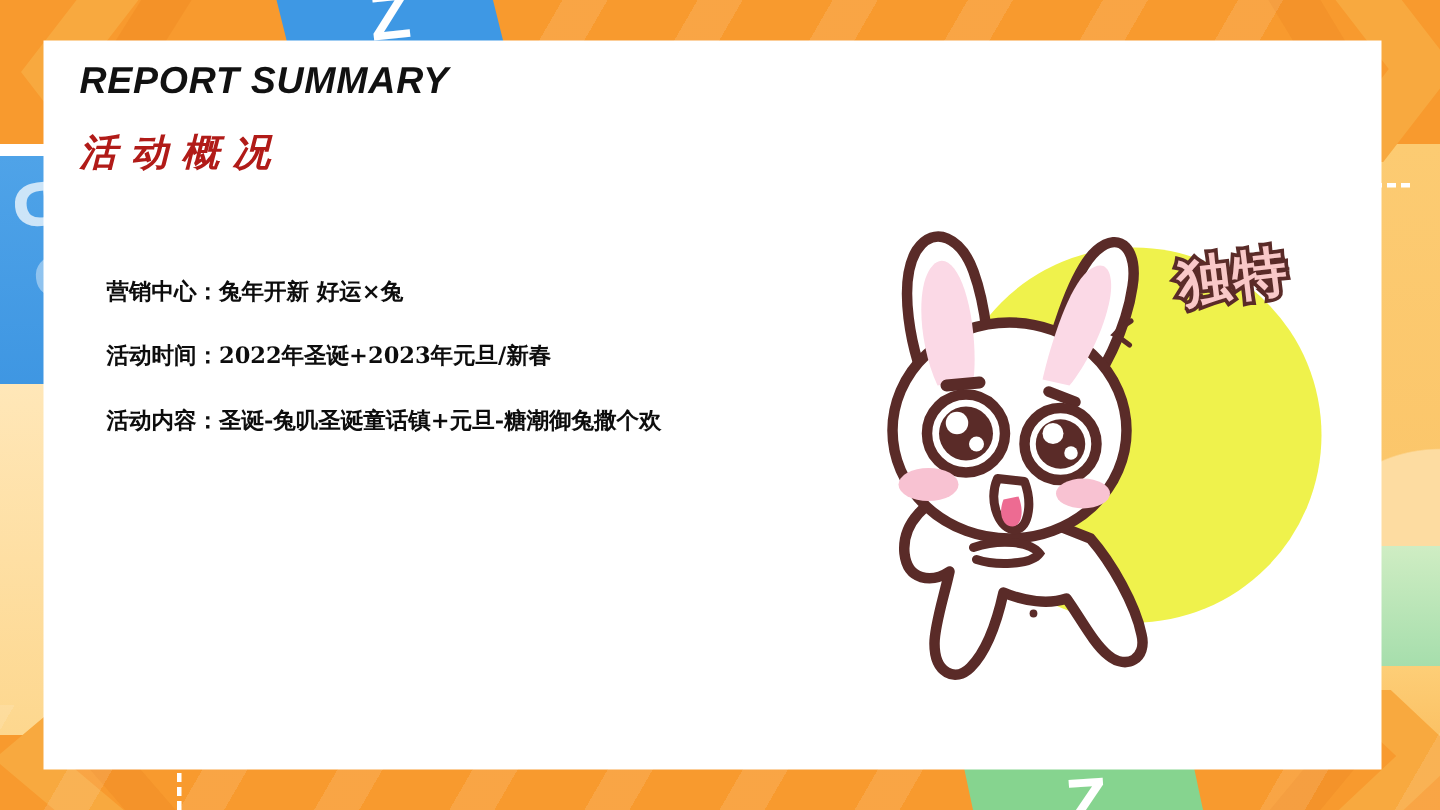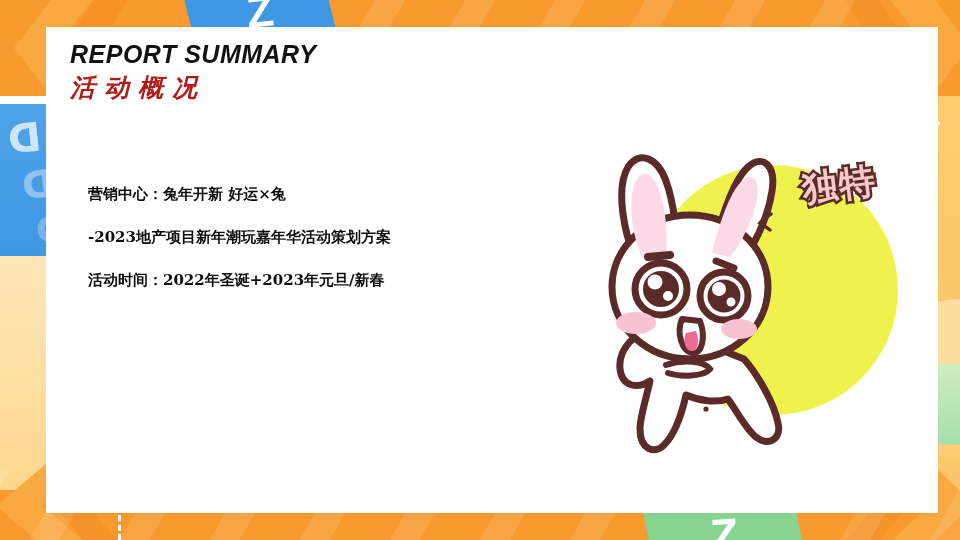--- a/index.html
+++ b/index.html
@@ -112,36 +112,36 @@
     position: absolute; right: 20px; top: 122px; height: 0; width: 62px;
     border-top: 3px dashed #ffffff;
   }
   .dash-h2 {
     position: absolute; right: 74px; top: 364px; height: 0; width: 34px;
     border-top: 3px dashed #ffffff;
   }
 
   
   .card {
-    position: absolute; left: 46px; top: 27px;
+    position: absolute; left: 29px; top: 27px;
     width: 892px; height: 486px;
     background: #ffffff;
     z-index: 5;
   }
 
   
   .hdr { position: absolute; left: 24px; top: 13px; }
   .hdr-en {
     font-size: 25px; font-style: italic; font-weight: 700;
     color: #111111; letter-spacing: 0.5px;
     font-family: "Liberation Sans", sans-serif;
     white-space: nowrap;
   }
   .hdr-cn {
-    margin-top: 2px;
+    margin-top: 16px;
     font-size: 25px; font-style: italic; font-weight: 700;
     color: #B11B18; letter-spacing: 9px;
     font-family: "DejaVu Serif", serif;
     white-space: nowrap;
   }
 
   
   .body-list {
     position: absolute; left: 42px; top: 146px;
     width: 520px;
@@ -237,22 +237,22 @@
 
   <div class="card">
 
     <div class="hdr">
       <div class="hdr-en">REPORT SUMMARY</div>
       <div class="hdr-cn">活动概况</div>
     </div>
 
     <div class="body-list">
       <div class="body-line">营销中心：兔年开新  好运×兔</div>
-      <div class="body-line">-2023地产项目新年潮玩嘉年华活动策划方案</div>
       <div class="body-line">活动时间：2022年圣诞+2023年元旦/新春</div>
+      <div class="body-line">活动内容：圣诞-兔叽圣诞童话镇+元旦-糖潮御兔撒个欢</div>
     </div>
 
     <div class="illus">
       <div class="yellow-circle"></div>
 
       <svg class="rabbit" width="230" height="330" viewBox="0 0 230 330">
         <g fill="#ffffff" stroke="#5A2B28" stroke-width="7" stroke-linecap="round" stroke-linejoin="round">
 
           <path d="M34 132 C16 96 10 50 22 30 C34 12 52 22 60 44 C68 66 72 100 70 124 Z"></path>
 

